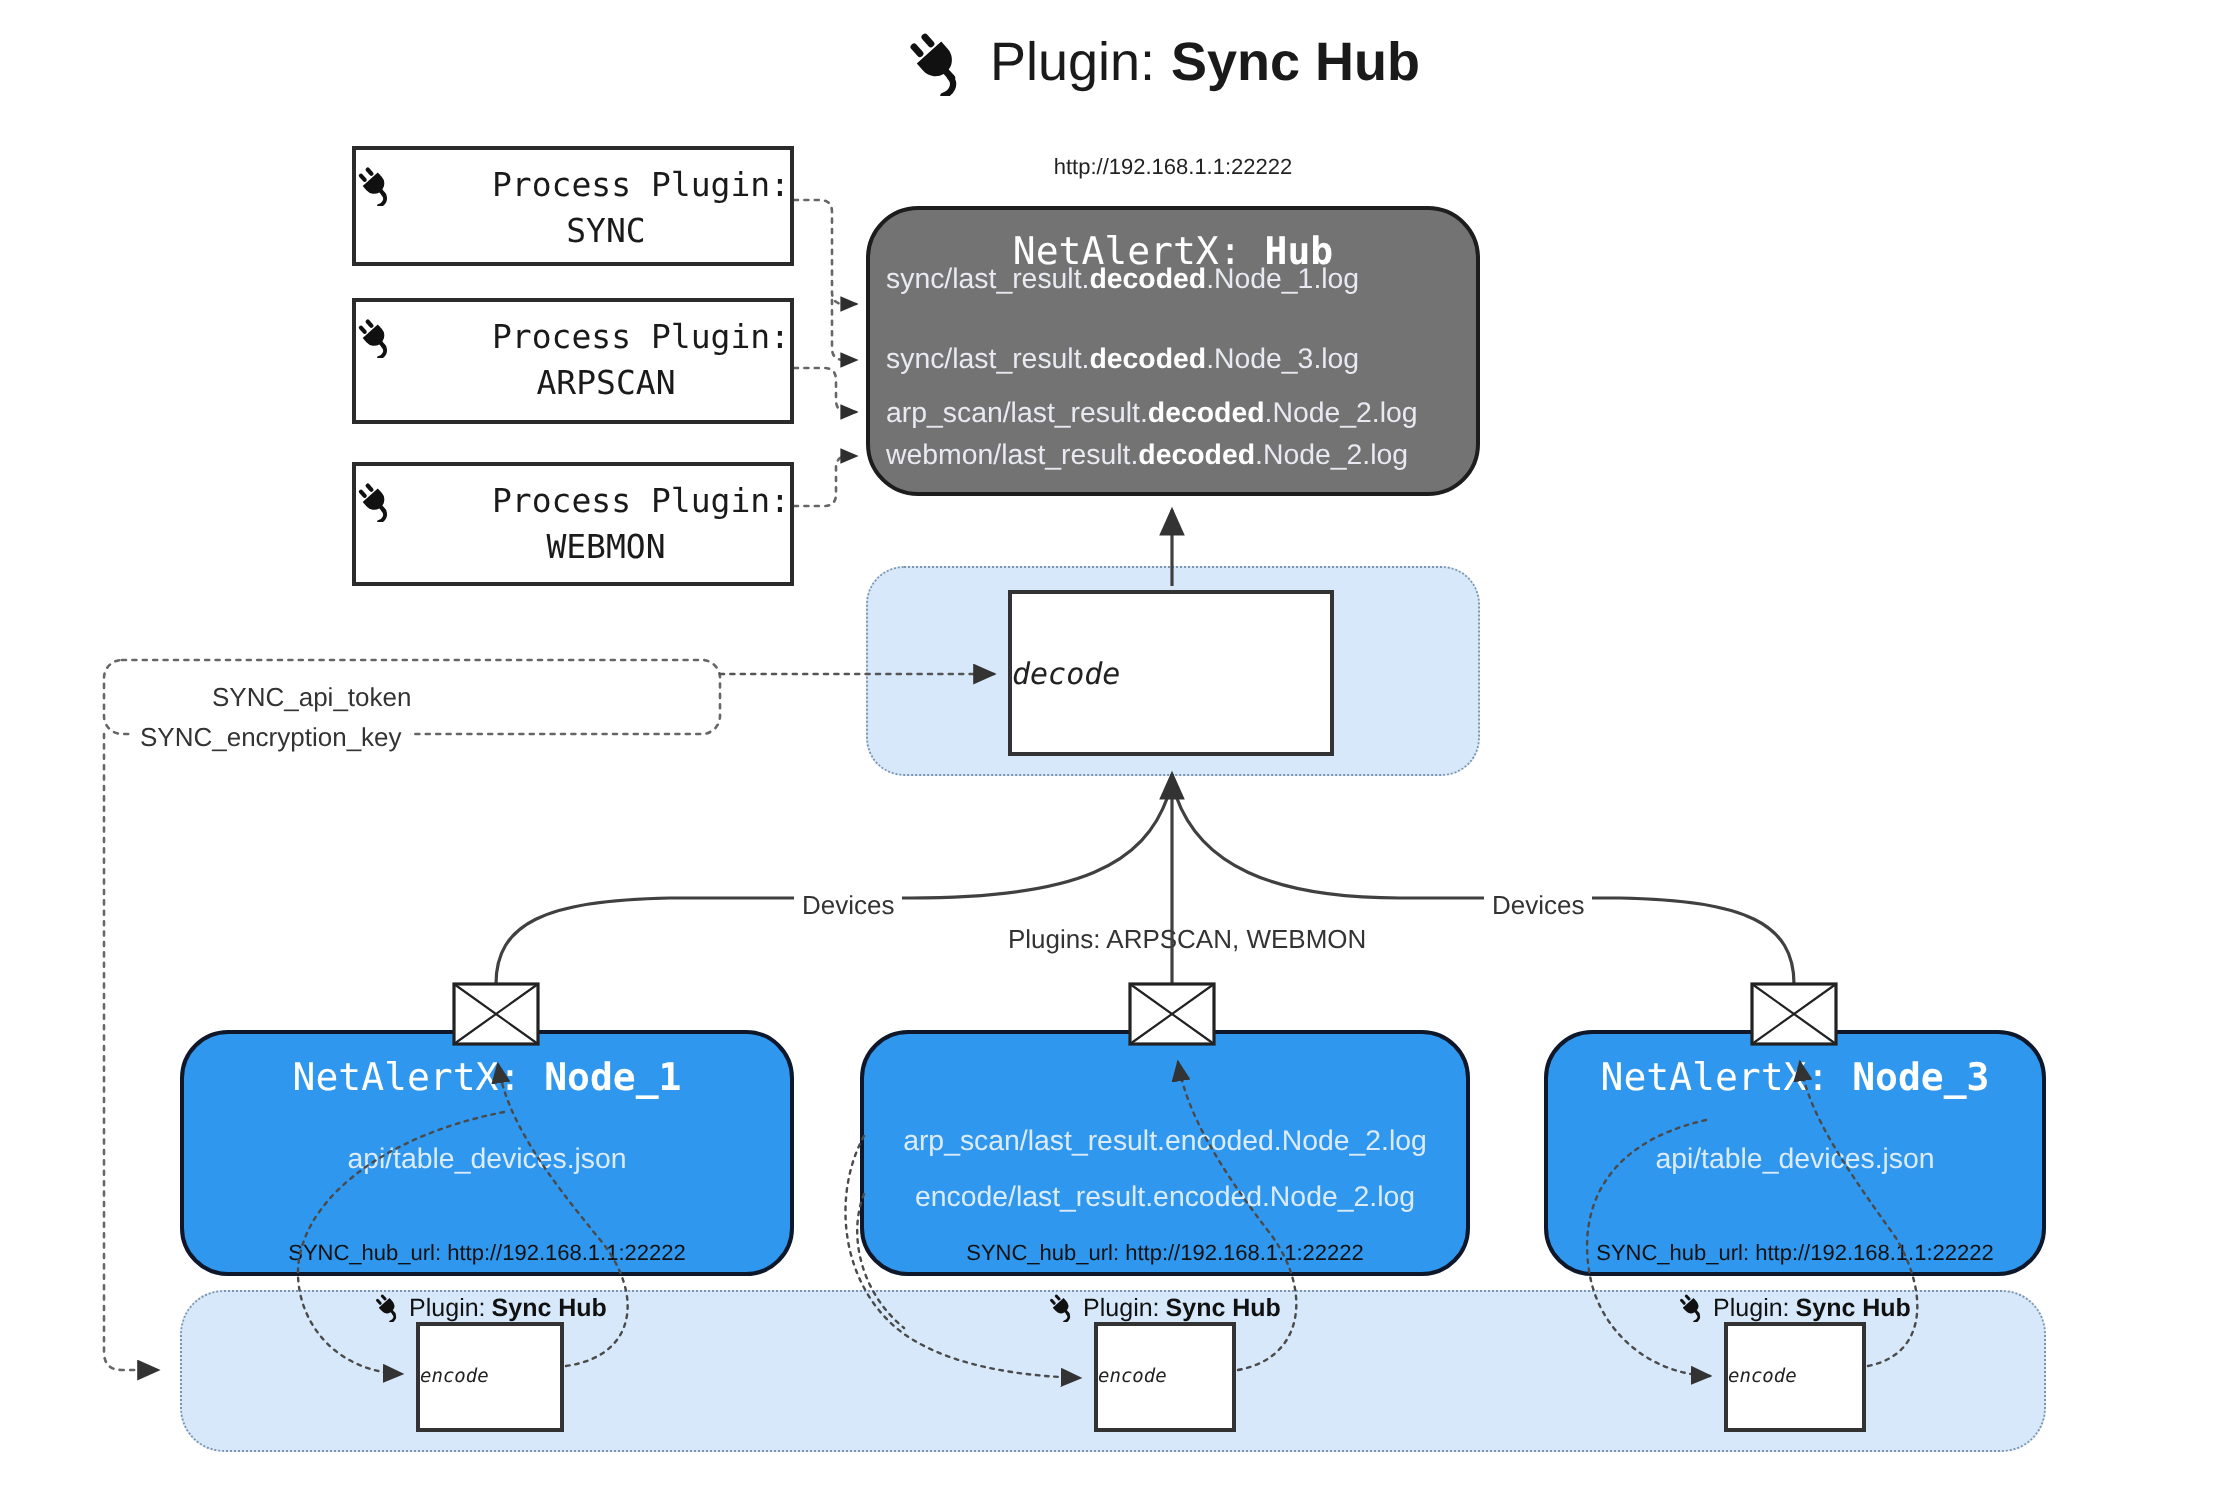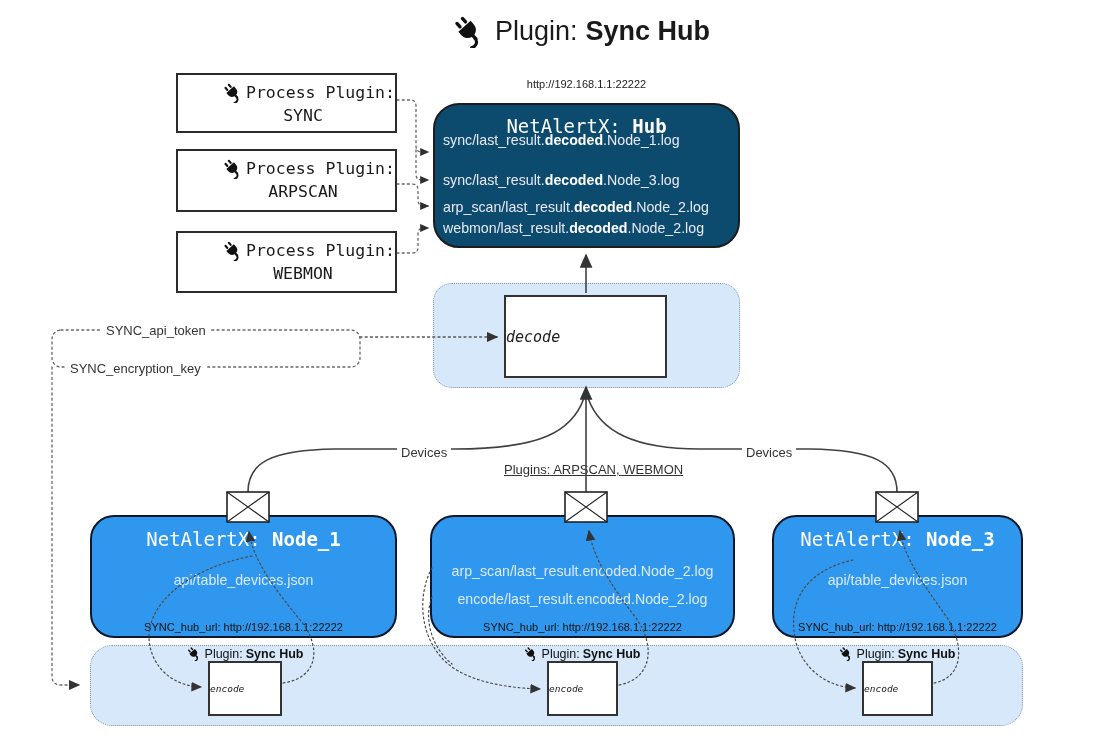--- a/index.html
+++ b/index.html
@@ -5,23 +5,23 @@
   html,body{margin:0;padding:0;background:#fff;}
   .canvas{position:relative;width:1117px;height:754px;background:#fff;overflow:hidden;
           font-family:"Liberation Sans",sans-serif;color:#222;}
   .layer{position:absolute;left:0;top:0;width:1117px;height:754px;pointer-events:none;}
   .mono{font-family:"DejaVu Sans Mono",monospace;}
   .title{position:absolute;left:0;top:14px;width:1117px;display:flex;justify-content:center;
          align-items:center;gap:8px;font-size:27px;color:#1a1a1a;padding-left:46px;box-sizing:border-box;}
   .title b{font-weight:700;}
   .pbox{position:absolute;left:176px;width:221px;background:#fff;border:2px solid #2b2b2b;
         box-sizing:border-box;text-align:center;font-size:16.5px;color:#1a1a1a;}
-  .pbox .l1{display:flex;justify-content:flex-end;align-items:center;gap:2px;margin-top:7px;}
+  .pbox .l1{display:flex;justify-content:space-between;align-items:center;gap:2px;margin-top:7px;}
   .pbox .l2{margin-top:3px;padding-left:33px;}
-  .hub{position:absolute;left:433px;top:103px;width:307px;height:145px;background:#0c4a6e;
+  .hub{position:absolute;left:433px;top:103px;width:307px;height:145px;background:#737373;
        border:2px solid #1d1d1d;border-radius:26px;box-sizing:border-box;padding-left:29px;}
   .hub .htitle{position:absolute;left:0;top:10px;width:100%;text-align:center;font-size:19px;color:#fff;}
   .hubline{position:absolute;left:8px;font-size:14.2px;color:#E9E9F2;white-space:nowrap;}
   .hubline b{color:#fff;}
   .panel{position:absolute;background:#D6E8FA;border:1.6px dotted #7e95ae;box-sizing:border-box;border-radius:19px;}
   .wbox{position:absolute;background:#fff;border:2px solid #333;box-sizing:border-box;
         display:flex;align-items:center;justify-content:flex-start;color:#222;font-style:italic;}
   .lbl{position:absolute;font-size:13px;color:#333;background:#fff;padding:0 4px;white-space:nowrap;}
   .lbl.nobg{background:transparent;text-align:center;}
   .node{position:absolute;top:515px;height:123px;background:#2F97ED;border:2px solid #0f172a;
@@ -125,26 +125,26 @@
     <div class="hubline" style="top:67px;"><span>sync/last_result.</span><b>decoded</b><span>.Node_3.log</span></div>
     <div class="hubline" style="top:94px;"><span>arp_scan/last_result.</span><b>decoded</b><span>.Node_2.log</span></div>
     <div class="hubline" style="top:115px;"><span>webmon/last_result.</span><b>decoded</b><span>.Node_2.log</span></div>
   </div>
 
   <div class="panel" style="left:433px;top:283px;width:307px;height:105px;"></div>
   <div class="wbox mono" style="left:504px;top:295px;width:163px;height:83px;font-size:15px;">
     <span>decode</span>
   </div>
 
-  <div class="lbl" style="left:102px;top:323px;">SYNC_api_token</div>
+  <div class="lbl" style="left:102px;top:341px;">SYNC_api_token</div>
   <div class="lbl" style="left:66px;top:361px;">SYNC_encryption_key</div>
 
   <div class="lbl" style="left:397px;top:445px;">Devices</div>
   <div class="lbl" style="left:742px;top:445px;">Devices</div>
-  <div class="lbl nobg" style="left:500px;top:462px;width:172px;text-decoration:underline;">Plugins: ARPSCAN, WEBMON</div>
+  <div class="lbl nobg" style="left:500px;top:462px;width:172px;">Plugins: ARPSCAN, WEBMON</div>
 
   <div class="node" style="left:90px;width:307px;">
     <div class="ntitle mono">
       <span>NetAlertX:</span> <b>Node_1</b>
     </div>
     <div class="nline" style="top:55px;">api/table_devices.json</div>
     <div class="nfoot">SYNC_hub_url: http://192.168.1.1:22222</div>
   </div>
   <div class="node" style="left:430px;width:305px;">
     <div class="nline" style="top:46px;">arp_scan/last_result.encoded.Node_2.log</div>

